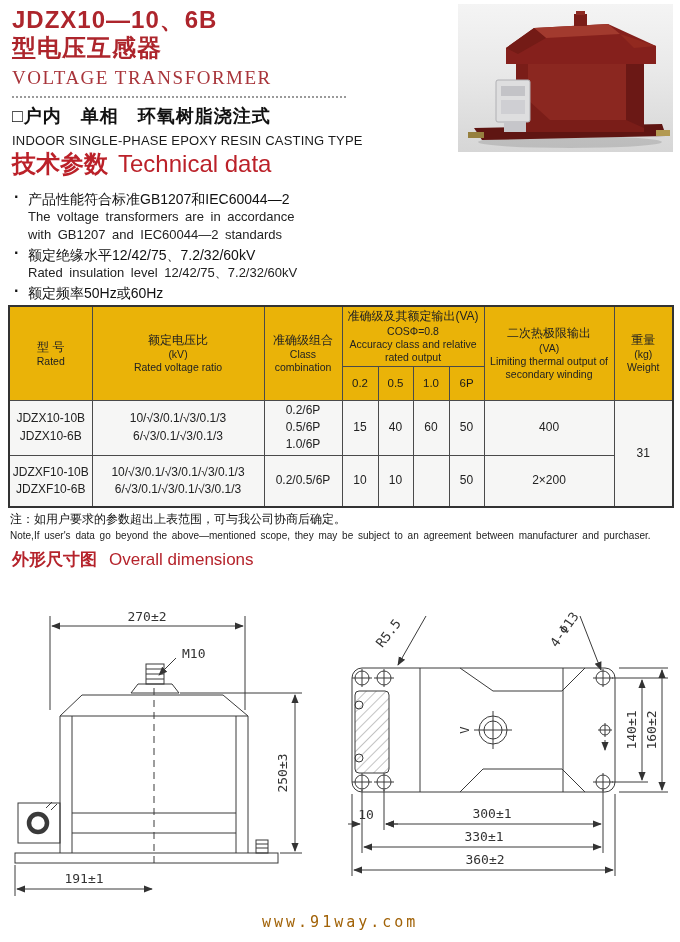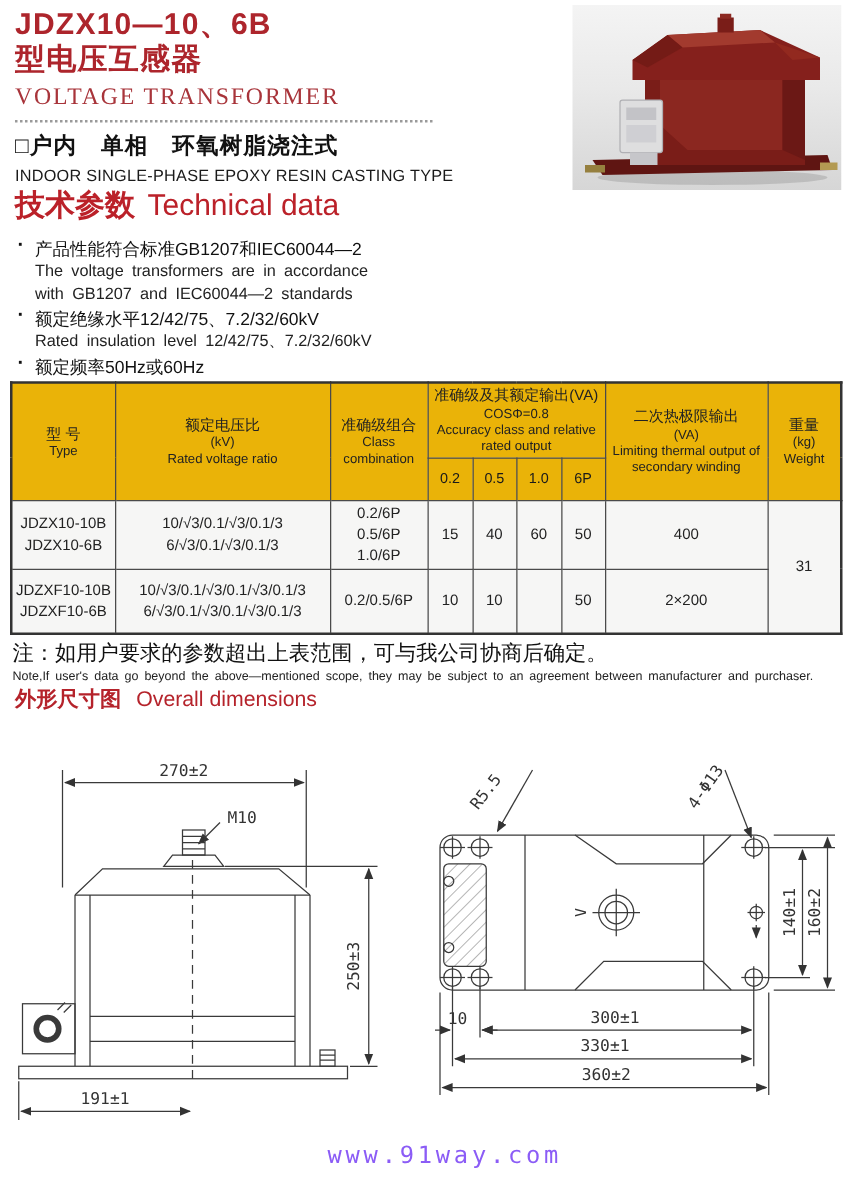--- a/index.html
+++ b/index.html
@@ -38,35 +38,35 @@
   .spec-table td{background:#f6f6f5;}
   .hcn{font-size:12px;color:#222;line-height:1.35;}
   .hen{font-size:10.5px;color:#222;line-height:1.25;}
   .cell-line{font-size:12px;color:#222;line-height:1.45;}
   .sub-th{font-size:11.5px;}
   .h-top{height:60px;} .h-sub{height:34px;}
   .r1{height:55px;} .r2{height:52px;}
 
   
   .notes{position:absolute;left:10px;top:511px;width:664px;}
-  .note-cn{font-size:17px;color:#111;}
+  .note-cn{font-size:12px;color:#111;}
   .note-en{font-size:10px;color:#222;margin-top:2px;word-spacing:2px;}
 
   .dims-heading{position:absolute;left:12px;top:548px;font-size:17px;color:#b5232b;}
   .dims-heading .cn{font-weight:bold;margin-right:12px;}
 
   
   .drawing{position:absolute;}
   .front-svg{left:10px;top:596px;}
   .top-svg{left:340px;top:598px;}
   .dim-text{font-family:"DejaVu Sans Mono",monospace;font-size:13px;fill:#333;}
   .dim-small{font-family:"DejaVu Sans Mono",monospace;font-size:12px;fill:#333;}
 
   .watermark{position:absolute;left:262px;top:913px;font-family:"DejaVu Sans Mono",monospace;
-             font-size:19px;color:#8b5cf6;letter-spacing:3px;}
+             font-size:15px;color:#a16207;letter-spacing:3px;}
 </style>
 </head>
 <body>
 
 <div class="page">
 
   <div class="header-left">
     <div class="title-cn">JDZX10—10、6B</div>
     <div class="title-cn">型电压互感器</div>
     <div class="title-en">VOLTAGE TRANSFORMER</div>
@@ -135,21 +135,21 @@
         <col style="width:35px">
         <col style="width:36px">
         <col style="width:35px">
       <col style="width:130px">
         <col style="width:59px">
     </colgroup>
     <thead>
       <tr class="h-top">
         <th rowspan="2">
           <div class="hcn">型 号</div>
-          <div class="hen">Type</div>
+          <div class="hen">Rated</div>
         </th>
         <th rowspan="2">
           <div class="hcn">额定电压比</div>
           <div class="hen">(kV)</div>
           <div class="hen">Rated voltage ratio</div>
         </th>
         <th rowspan="2">
           <div class="hcn">准确级组合</div>
           <div class="hen">Class</div>
           <div class="hen">combination</div>

